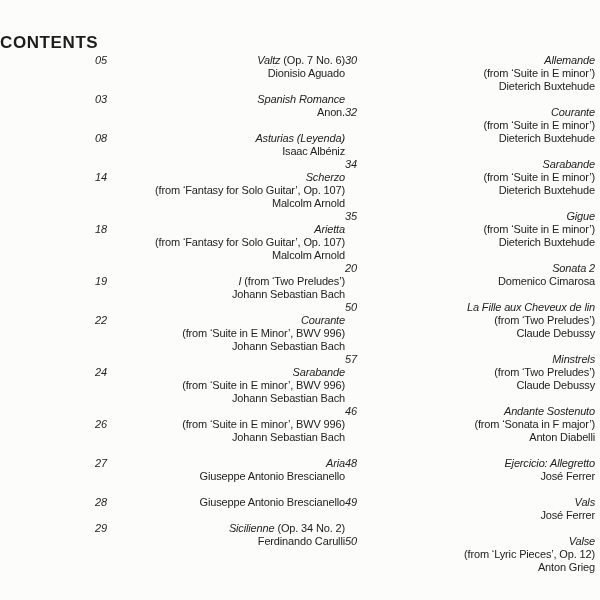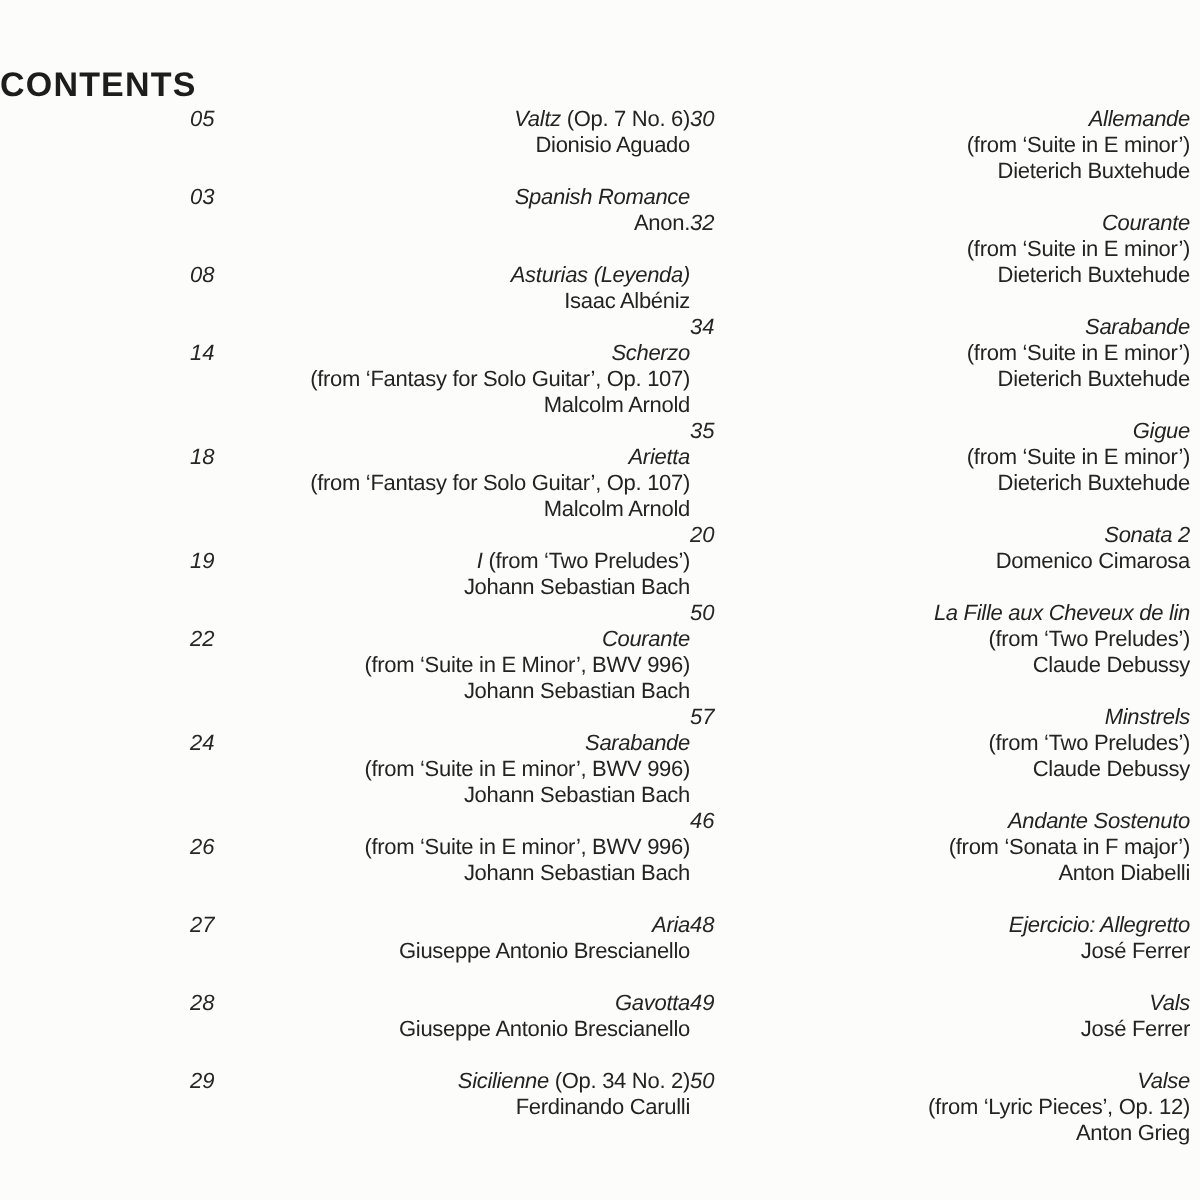--- a/index.html
+++ b/index.html
@@ -143,21 +143,20 @@
         <div class="entry">
           <span class="num">27</span>
           <div class="lines">
             <div class="line"><span class="t-italic">Aria</span></div>
             <div class="line">Giuseppe Antonio Brescianello</div>
           </div>
         </div>
         <div class="entry">
           <span class="num">28</span>
           <div class="lines">
-            <div class="line"><span class="t-italic">Gavotta</span></div>
             <div class="line">Giuseppe Antonio Brescianello</div>
           </div>
         </div>
         <div class="entry">
           <span class="num">29</span>
           <div class="lines">
             <div class="line"><span class="t-italic">Sicilienne</span><span> (Op. 34 No. 2)</span></div>
             <div class="line">Ferdinando Carulli</div>
           </div>
         </div>

